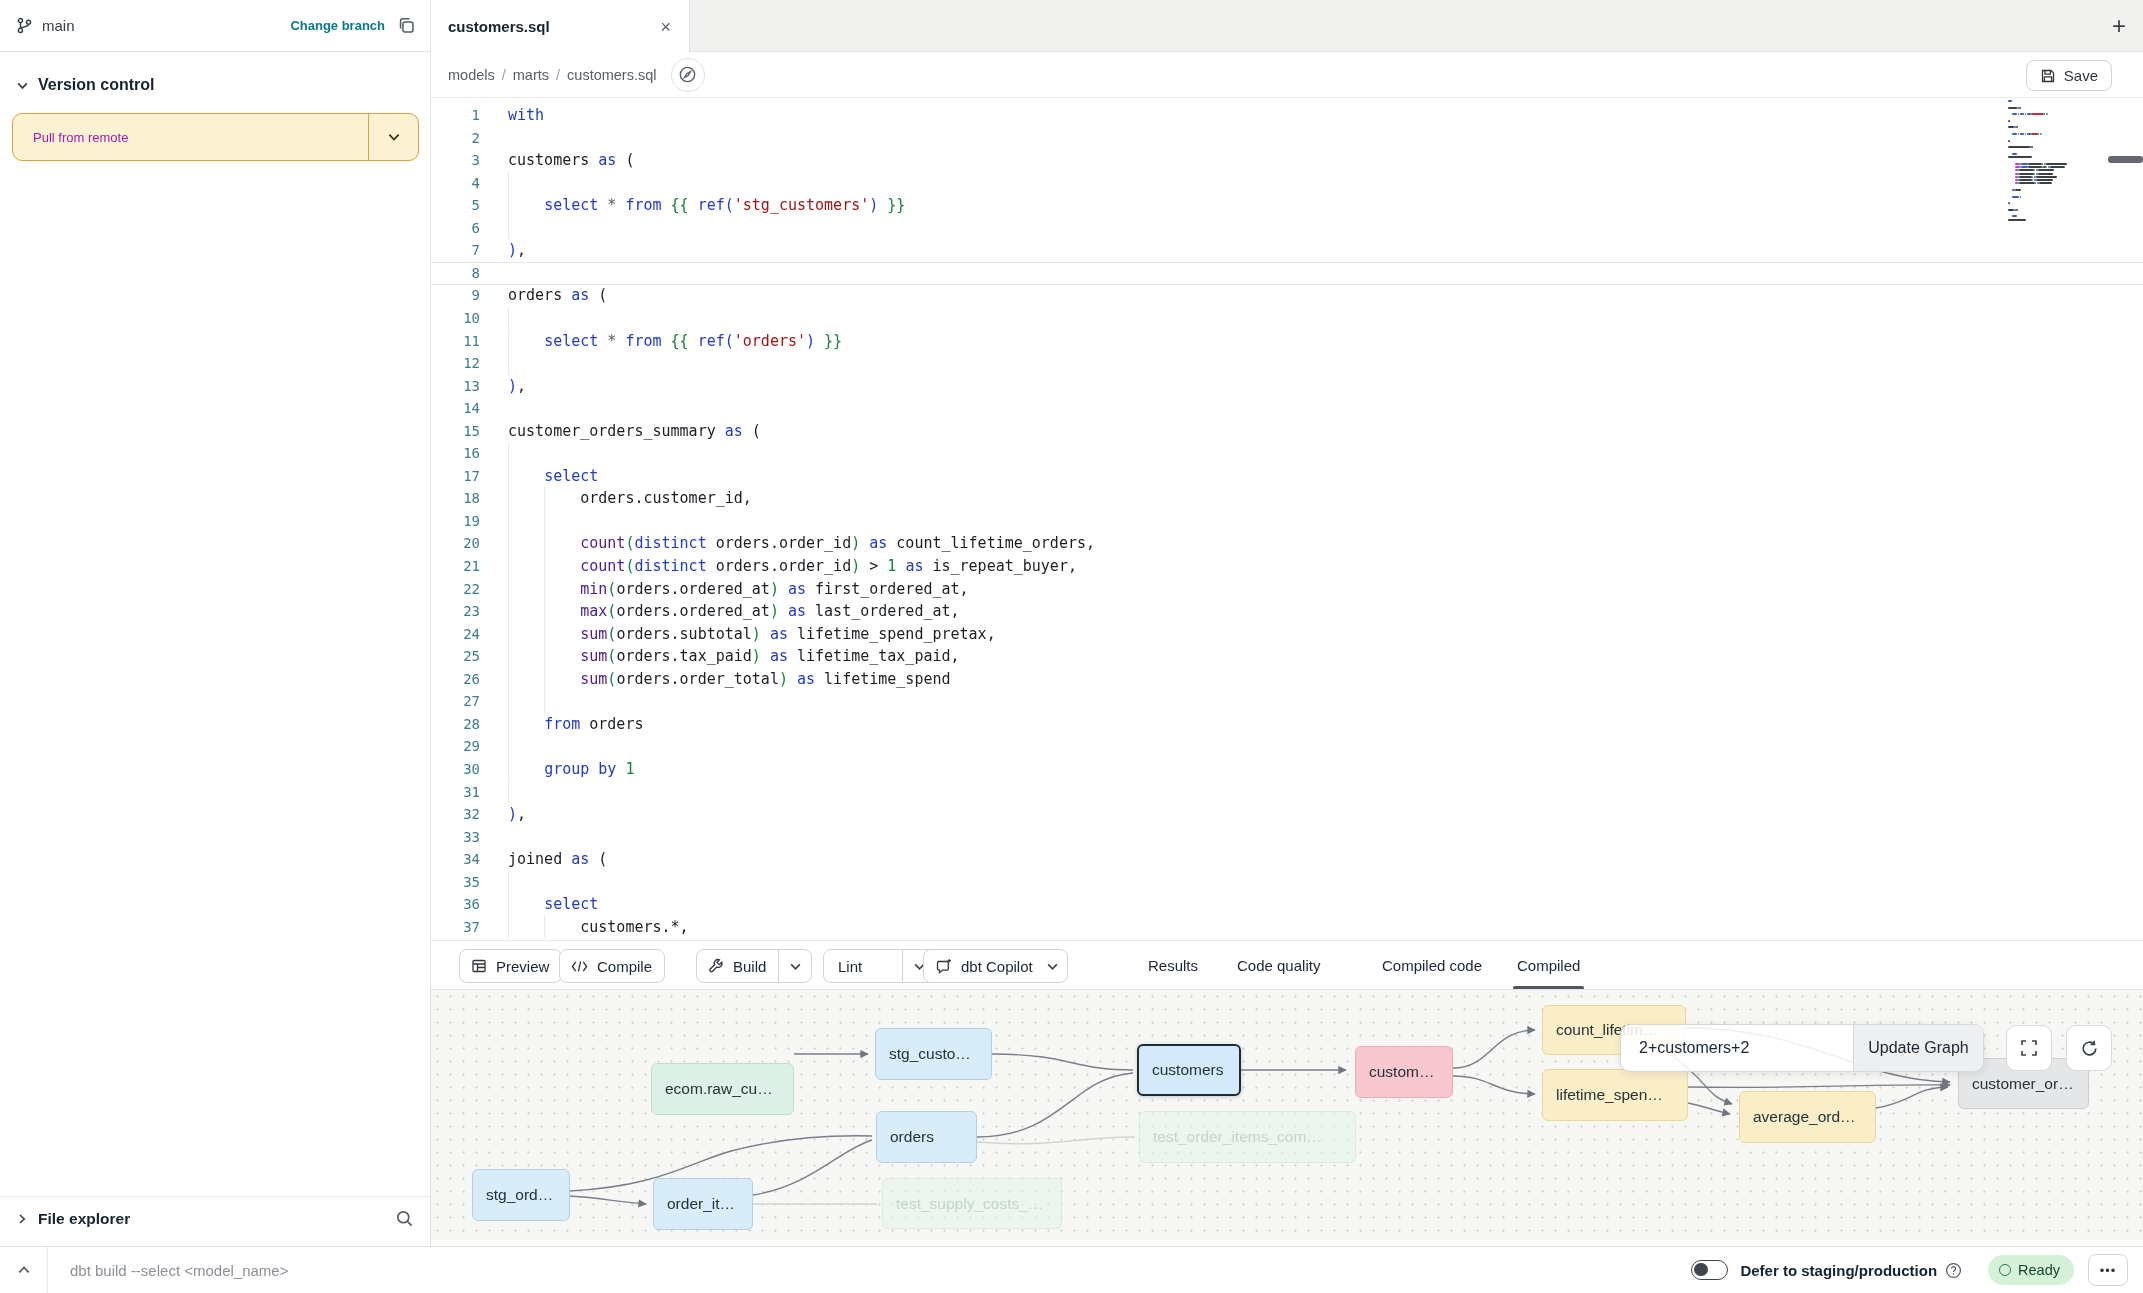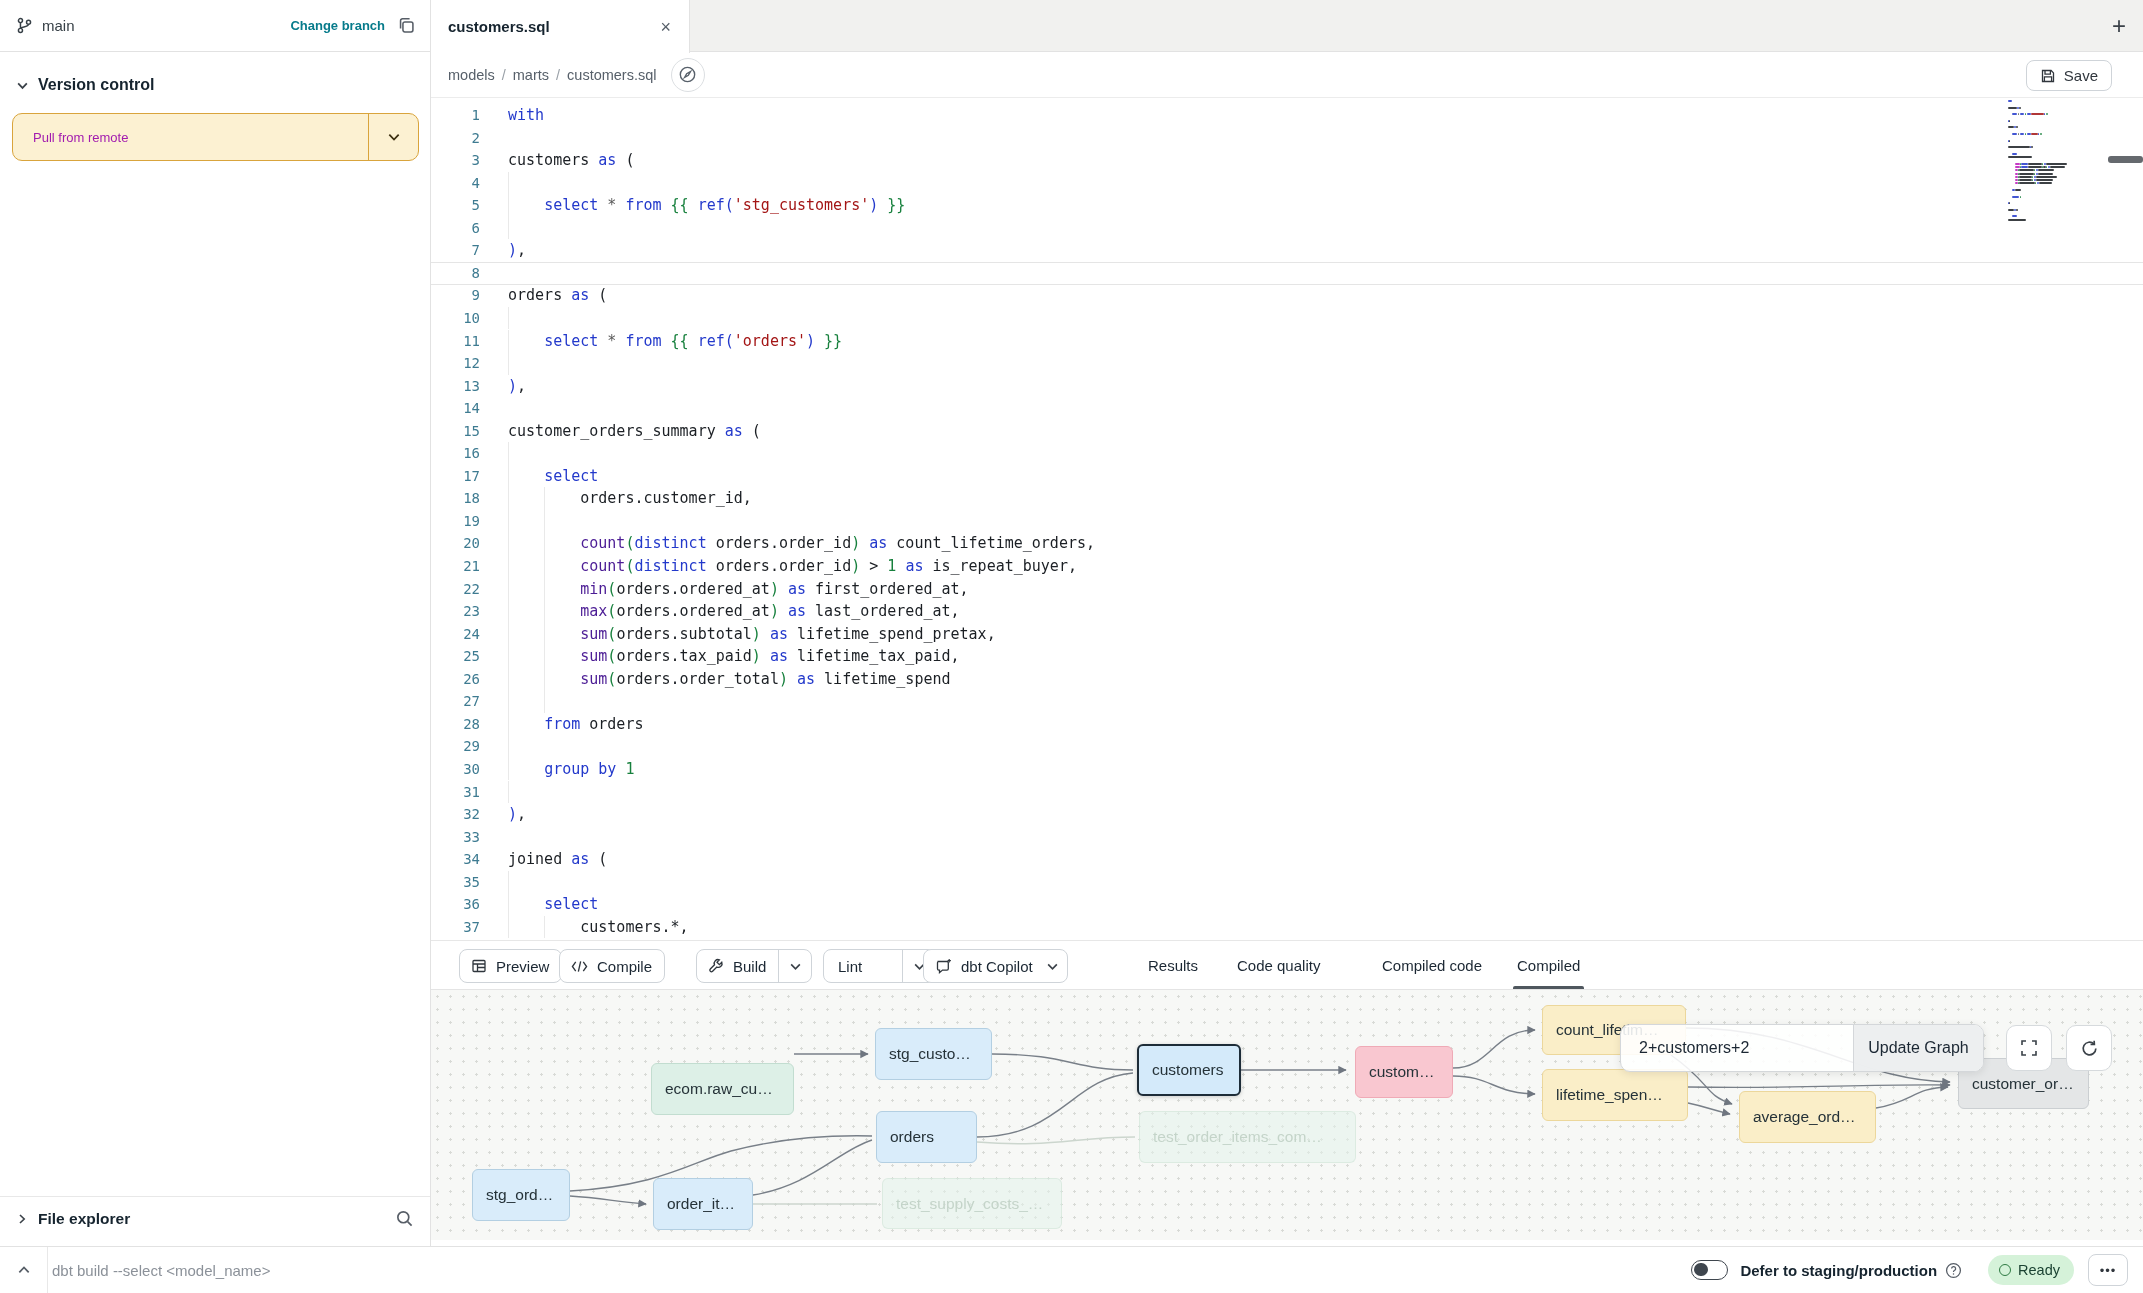--- a/index.html
+++ b/index.html
@@ -74,21 +74,21 @@
   .n-export { background:#e4e6e7; border:1px solid #cbcfd2; }
   .n-test { background:rgba(228,243,235,.55); border:1px solid rgba(205,226,213,.55); color:#c4d4c9; }
   .graph-search { position:absolute; left:1189px; top:34px; height:48px; display:flex; z-index:3; border:1px solid #d4d7da; border-radius:10px; box-shadow:0 2px 8px rgba(0,0,0,.09); background:rgba(255,255,255,.88); }
   .gs-input { width:232px; display:flex; align-items:center; padding-left:18px; font-size:16px; color:#1b2733; }
   .gs-btn { width:130px; display:flex; align-items:center; justify-content:center; background:rgba(236,238,239,.92); border-left:1px solid #d4d7da; border-radius:0 9px 9px 0; font-size:16px; color:#1b2733; cursor:pointer; }
   .graph-ctl { position:absolute; top:35px; width:46px; height:46px; background:#fff; border:1px solid #d6dadd; border-radius:10px; display:flex; align-items:center; justify-content:center; color:#3a4148; cursor:pointer; z-index:3; }
 
   
   .statusbar { position:absolute; left:0; top:1246px; width:2143px; height:47px; background:#fff; border-top:1px solid #e2e2e2; display:flex; align-items:center; }
   .sb-chevcell { width:48px; align-self:stretch; border-right:1px solid #e8e8e8; display:flex; align-items:center; justify-content:center; color:#565d66; cursor:pointer; }
-  .cmd-text { margin-left:4px; font-size:15px; color:#8b9199; flex:1; }
+  .cmd-text { margin-left:22px; font-size:15px; color:#8b9199; flex:1; }
   .toggle { width:37px; height:20px; border:1.5px solid #3f464e; border-radius:11px; position:relative; background:#fff; cursor:pointer; margin-right:12px; }
   .toggle .knob { position:absolute; left:2px; top:1.8px; width:13.5px; height:13.5px; border-radius:50%; background:#3f464e; }
   .defer-label { font-size:15px; font-weight:600; color:#16242f; margin-right:8px; }
   .help-ic { color:#565d66; margin-right:26px; display:flex; cursor:pointer; }
   .ready-pill { height:30px; padding:0 14px 0 11px; border-radius:15px; background:#d5f2d9; display:flex; align-items:center; gap:7px; font-size:14.5px; color:#1b4332; margin-right:14px; }
   .ready-circ { width:12px; height:12px; border:1.6px solid #2f7a43; border-radius:50%; }
   .more-btn { width:40px; height:32px; border:1px solid #cfd4d9; border-radius:8px; background:#fff; display:flex; align-items:center; justify-content:center; color:#30363d; letter-spacing:1px; font-size:13px; cursor:pointer; margin-right:15px; }
   svg { display:block; }
 </style>
 </head>

